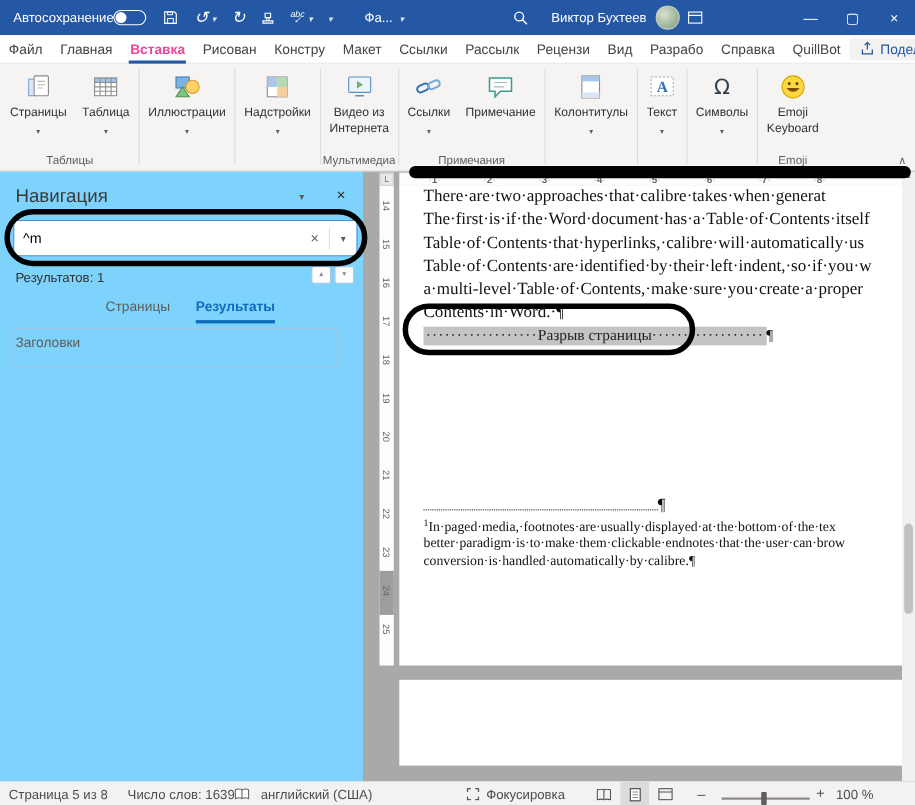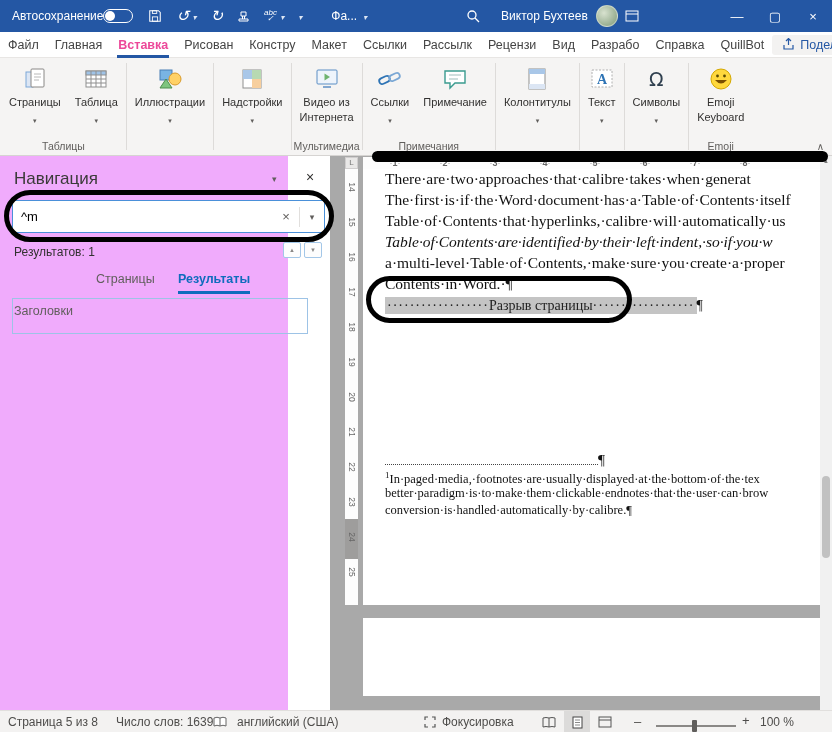--- a/index.html
+++ b/index.html
@@ -41,21 +41,21 @@
   .rlabel { font-size:11px; color:#323130; text-align:center; line-height:13px; margin-top:2px; white-space:nowrap; }
   .rchev::before { content:"▾"; font-size:7px; color:#605e5c; }
   .rglabel { height:16px; font-size:10.5px; color:#605e5c; text-align:center; line-height:14px; }
   .rsep { width:1px; background:#dddbd9; margin:5px 1px; }
   .omega { font-size:19px; color:#30404f; font-family:"DejaVu Sans", sans-serif; }
   .collapse-ribbon { position:absolute; right:8px; bottom:3px; font-size:10px; color:#605e5c; }
   .collapse-ribbon::before { content:"∧"; }
 
   
   .main { position:absolute; left:0; top:156px; width:832px; height:554px; }
-  .navpane { position:absolute; left:0; top:0; width:288px; height:554px; background:#f0abfc; }
+  .navpane { position:absolute; left:0; top:0; width:330px; height:554px; background:#7dd3fc; }
   .nav-title { position:absolute; left:14px; top:13px; font-size:17px; color:#3b3a39; }
   .nav-chev { position:absolute; left:272px; top:18px; font-size:9px; color:#605e5c; }
   .nav-chev::before { content:"▾"; }
   .nav-close { position:absolute; left:306px; top:13px; font-size:14px; color:#323130; }
   .nav-close::before { content:"×"; }
   .nav-search { position:absolute; left:12px; top:44px; width:313px; height:33px; border:1px solid #4a90d9; border-radius:2px; background:#fff; display:flex; align-items:center; }
   .nav-search input { flex:1; border:none; outline:none; font-size:13px; padding:0 8px; font-family:"Liberation Sans", sans-serif; color:#000; background:transparent; }
   .search-clear { width:26px; text-align:center; color:#605e5c; font-size:13px; }
   .search-clear::before { content:"×"; }
   .search-divider { width:1px; height:20px; background:#e1dfdd; }
@@ -84,21 +84,21 @@
   .vrn { position:absolute; left:1px; width:11px; text-align:center; font-size:8.5px; color:#666; transform:rotate(90deg); }
   .page { position:absolute; left:33px; top:13px; width:457px; height:436px; background:#fff; overflow:hidden; }
   .page2 { position:absolute; left:33px; top:462px; width:457px; height:78px; background:#fff; }
   .vscroll { position:absolute; left:490px; top:0; width:12px; height:554px; background:#f1f1f1; }
   .vscroll-up { position:absolute; top:2px; left:0; width:12px; text-align:center; font-size:6px; color:#777; }
   .vscroll-up::before { content:"▲"; }
   .vscroll-thumb { position:absolute; left:2px; top:320px; width:8px; height:82px; background:#c1c1c1; border-radius:4px; }
 
   .tline { position:absolute; left:22px; white-space:nowrap; font-family:"Liberation Serif", serif; font-size:15.5px; line-height:20px; color:#111; }
   .squiggle { text-decoration-style:wavy; text-decoration-color:#d03a2b; text-decoration-thickness:1px; }
-  .l1 { top:0; } .l2 { top:21px; } .l3 { top:42px; } .l4 { top:63px;font-style:italic; } .l5 { top:84px; } .l6 { top:105px; }
+  .l1 { top:0; } .l2 { top:21px; } .l3 { top:42px; } .l4 { top:63px; } .l5 { top:84px; } .l6 { top:105px; }
   .break-line { top:127px; font-size:14px; }
   .break-hl { background:#c4c4c4; color:#222; padding:1px 2px; }
   .break-hl::before { content:"··················"; letter-spacing:1px; }
   .break-hl::after { content:"··················"; letter-spacing:1px; }
   .dotted-para { top:281px; }
   .dotted-rule { display:inline-block; width:213px; height:13px; border-bottom:1px dotted #444; }
   .fnline { position:absolute; left:22px; white-space:nowrap; font-family:"Liberation Serif", serif; font-size:12.5px; line-height:17px; color:#111; }
   .f1 { top:298px; } .f2 { top:316px; } .f3 { top:333px; }
   .fnmark { font-size:9px; vertical-align:super; }
 

